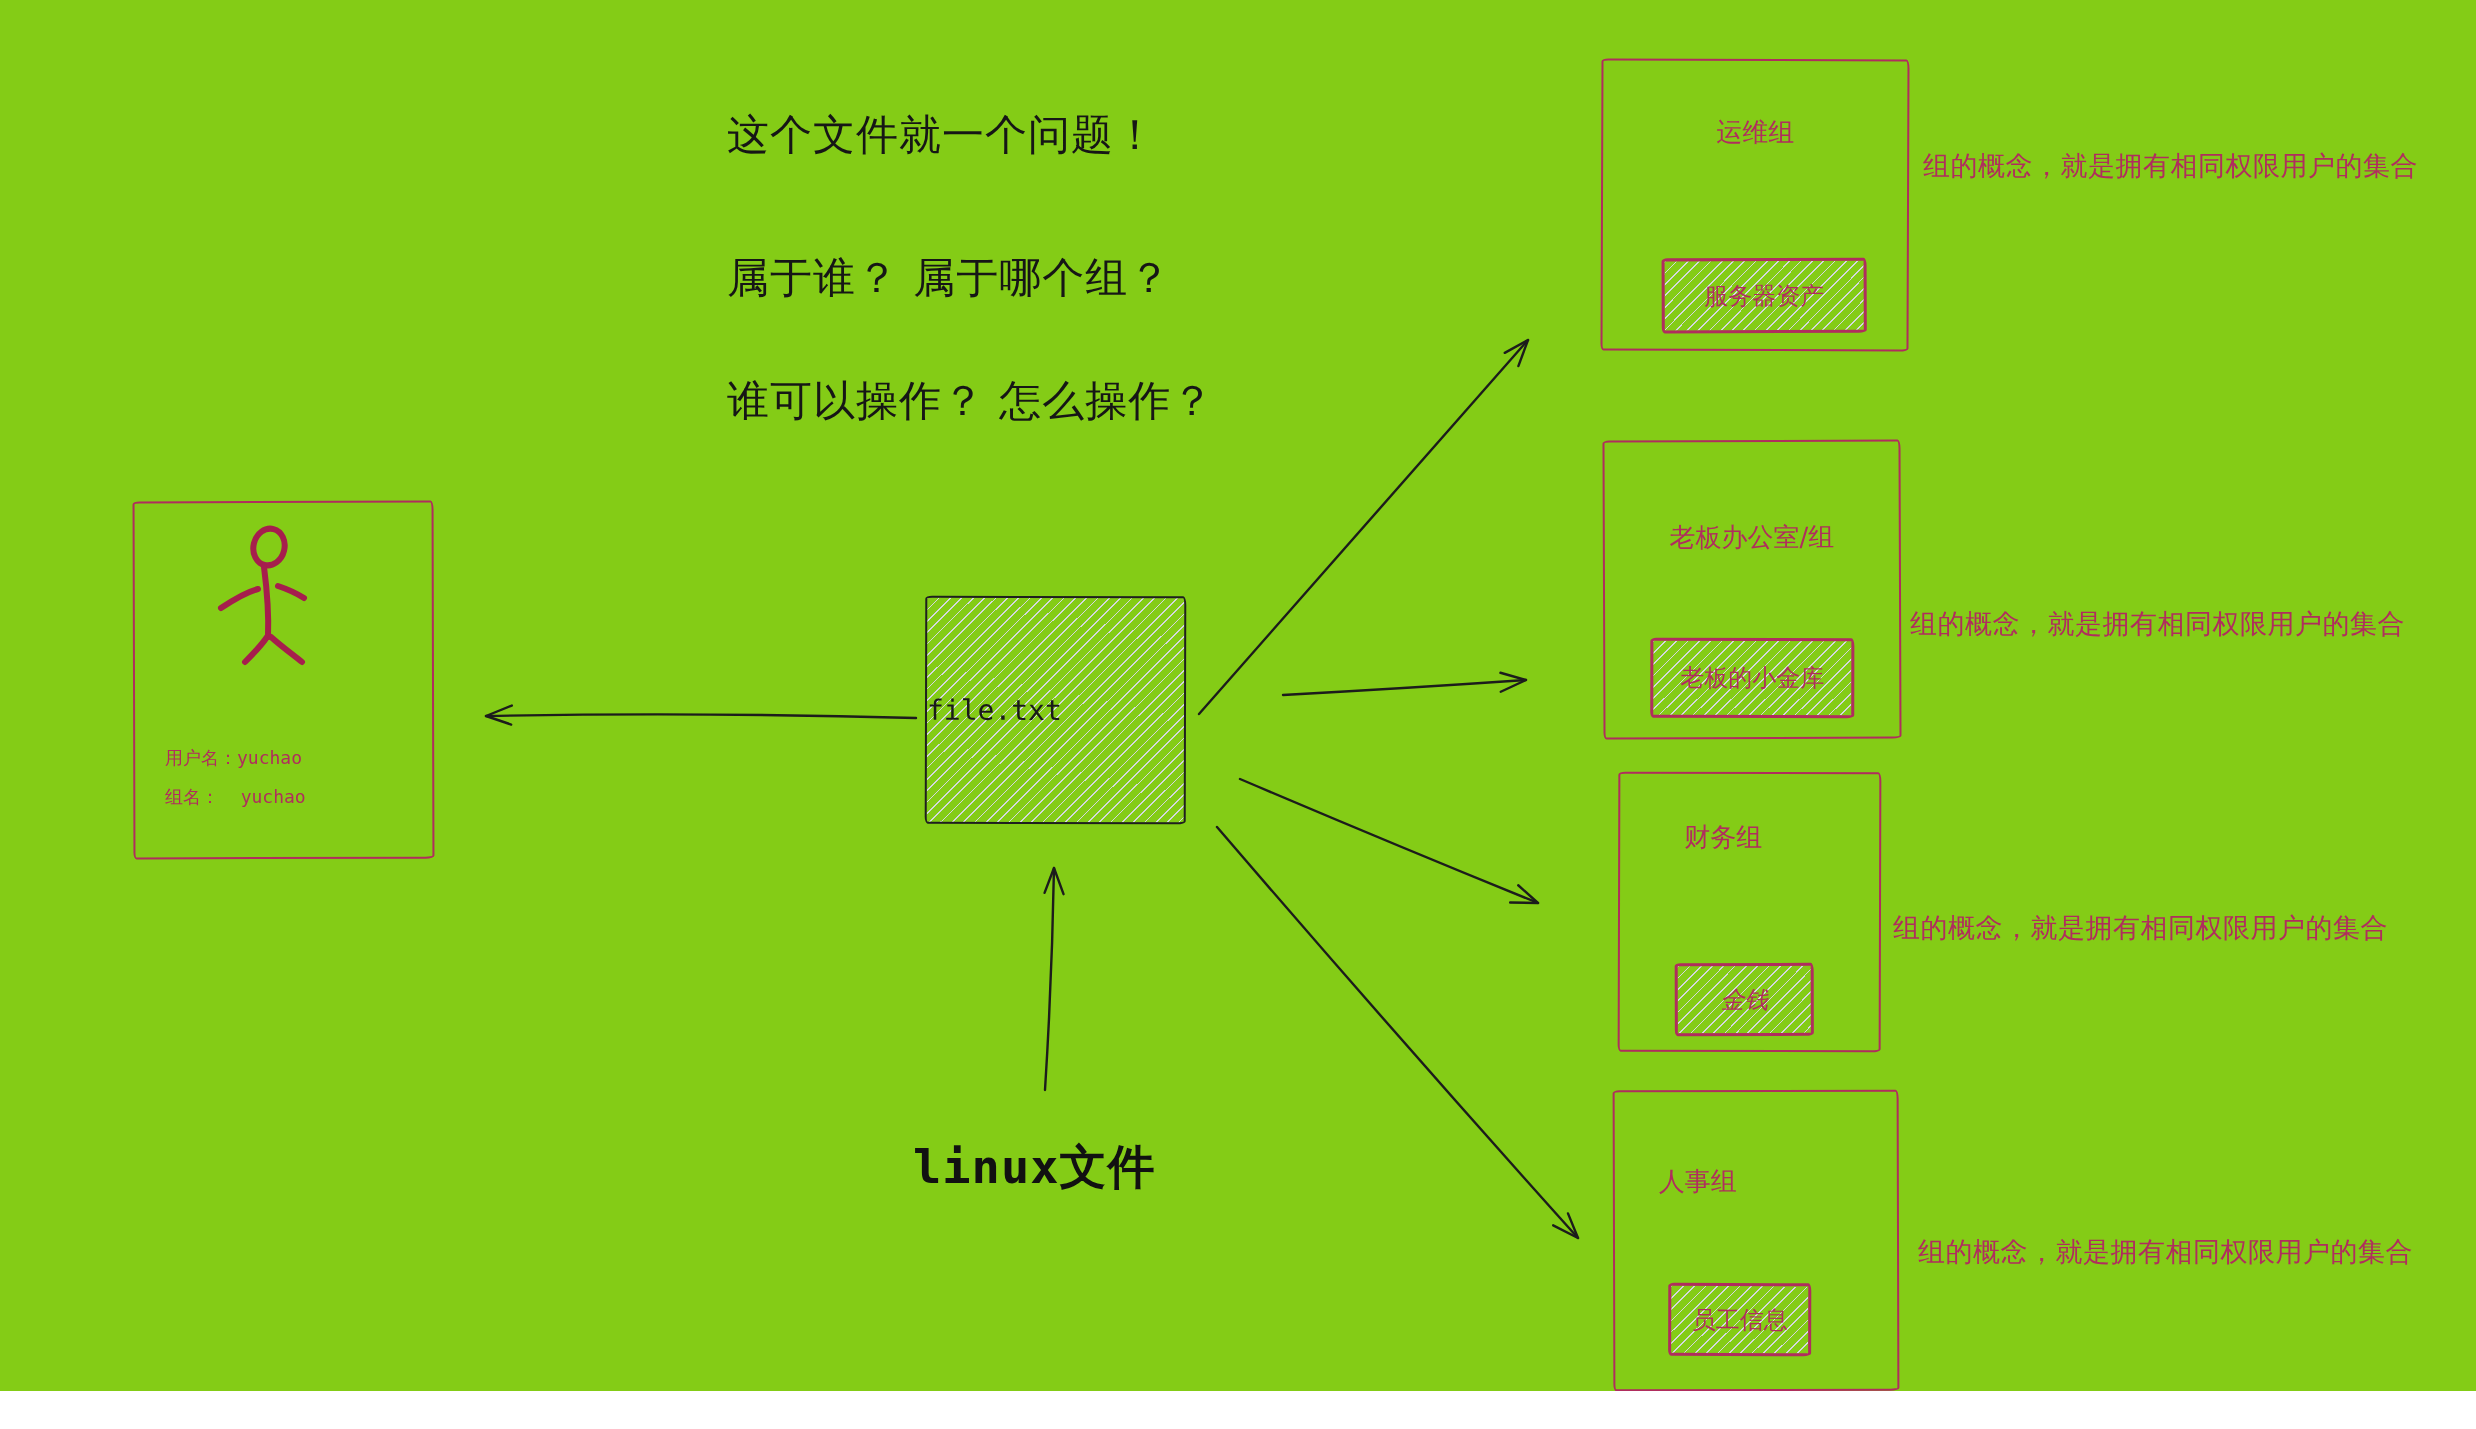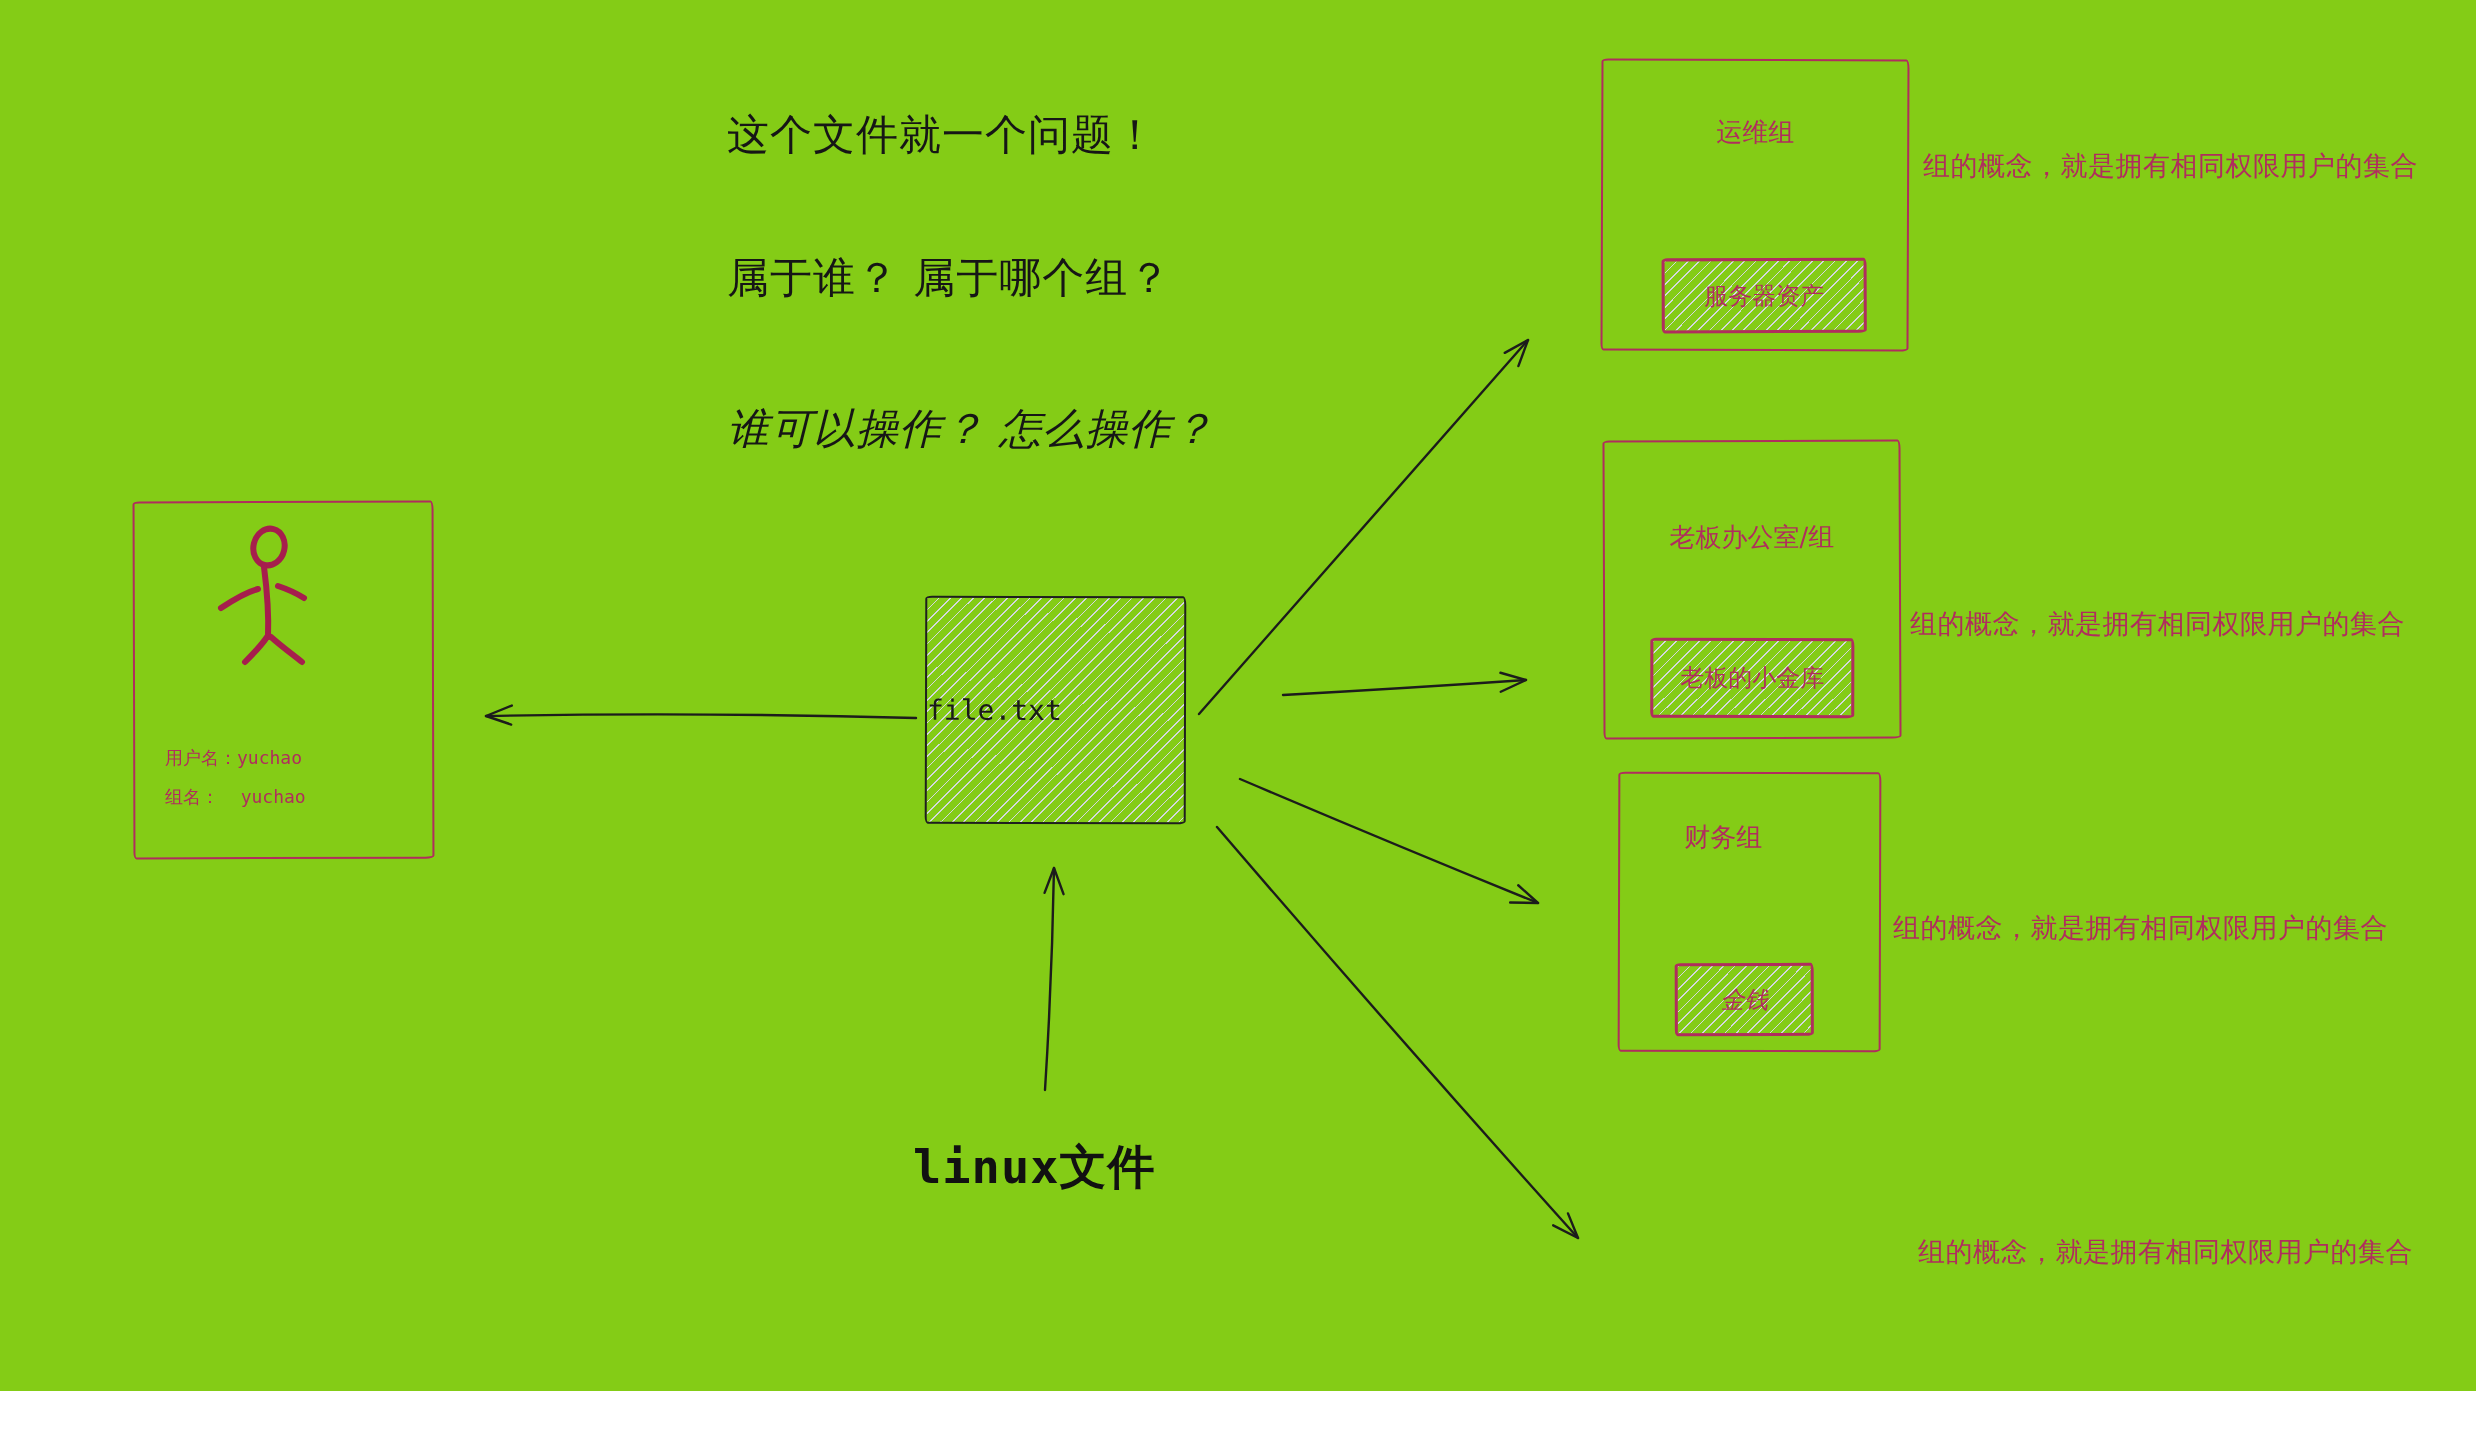--- a/index.html
+++ b/index.html
@@ -5,21 +5,21 @@
   html,body{margin:0;padding:0;background:#fff;}
   .stage{
     position:relative;width:2476px;height:1391px;background:#84cc16;overflow:hidden;
     font-family:"DejaVu Sans",sans-serif;
   }
   
   .q-line{
     position:absolute;left:727px;color:#161616;font-size:42px;line-height:1.2;
     white-space:pre;letter-spacing:1px;
   }
-  .q1{top:110px;} .q2{top:253px;} .q3{top:404px;font-style:italic;}
+  .q1{top:110px;} .q2{top:253px;} .q3{top:376px;}
 
   
   .sketch{
     position:absolute;background:transparent;
     border:2.5px solid #b02d5e;
     border-radius:7px 3px 9px 3px / 3px 9px 3px 7px;
   }
   .hatch{
     background-image:repeating-linear-gradient(135deg,
       #d4d8df 0px,#d4d8df 1.2px,transparent 1.2px,transparent 8px);
@@ -117,20 +117,26 @@
     <div class="asset-box hatch">
       <span>老板的小金库</span>
     </div>
   </div>
   <div class="sketch group-box g3">
     <div class="group-title">财务组</div>
     <div class="asset-box hatch">
       <span>金钱</span>
     </div>
   </div>
+  <div class="sketch group-box g4">
+    <div class="group-title">人事组</div>
+    <div class="asset-box hatch">
+      <span>员工信息</span>
+    </div>
+  </div>
 
   <div class="note n1">组的概念，就是拥有相同权限用户的集合</div>
   <div class="note n2">组的概念，就是拥有相同权限用户的集合</div>
   <div class="note n3">组的概念，就是拥有相同权限用户的集合</div>
   <div class="note n4">组的概念，就是拥有相同权限用户的集合</div>
 
   <svg class="overlay" viewBox="0 0 2476 1429" xmlns="http://www.w3.org/2000/svg">
     <defs>
       <marker id="ah" markerUnits="userSpaceOnUse" markerWidth="34" markerHeight="30" refX="28" refY="14" orient="auto">
         <path d="M3,5 L28,14 L2,24" fill="none" stroke="#1c1c1c" stroke-width="2.4" stroke-linecap="round" stroke-linejoin="round"></path>

